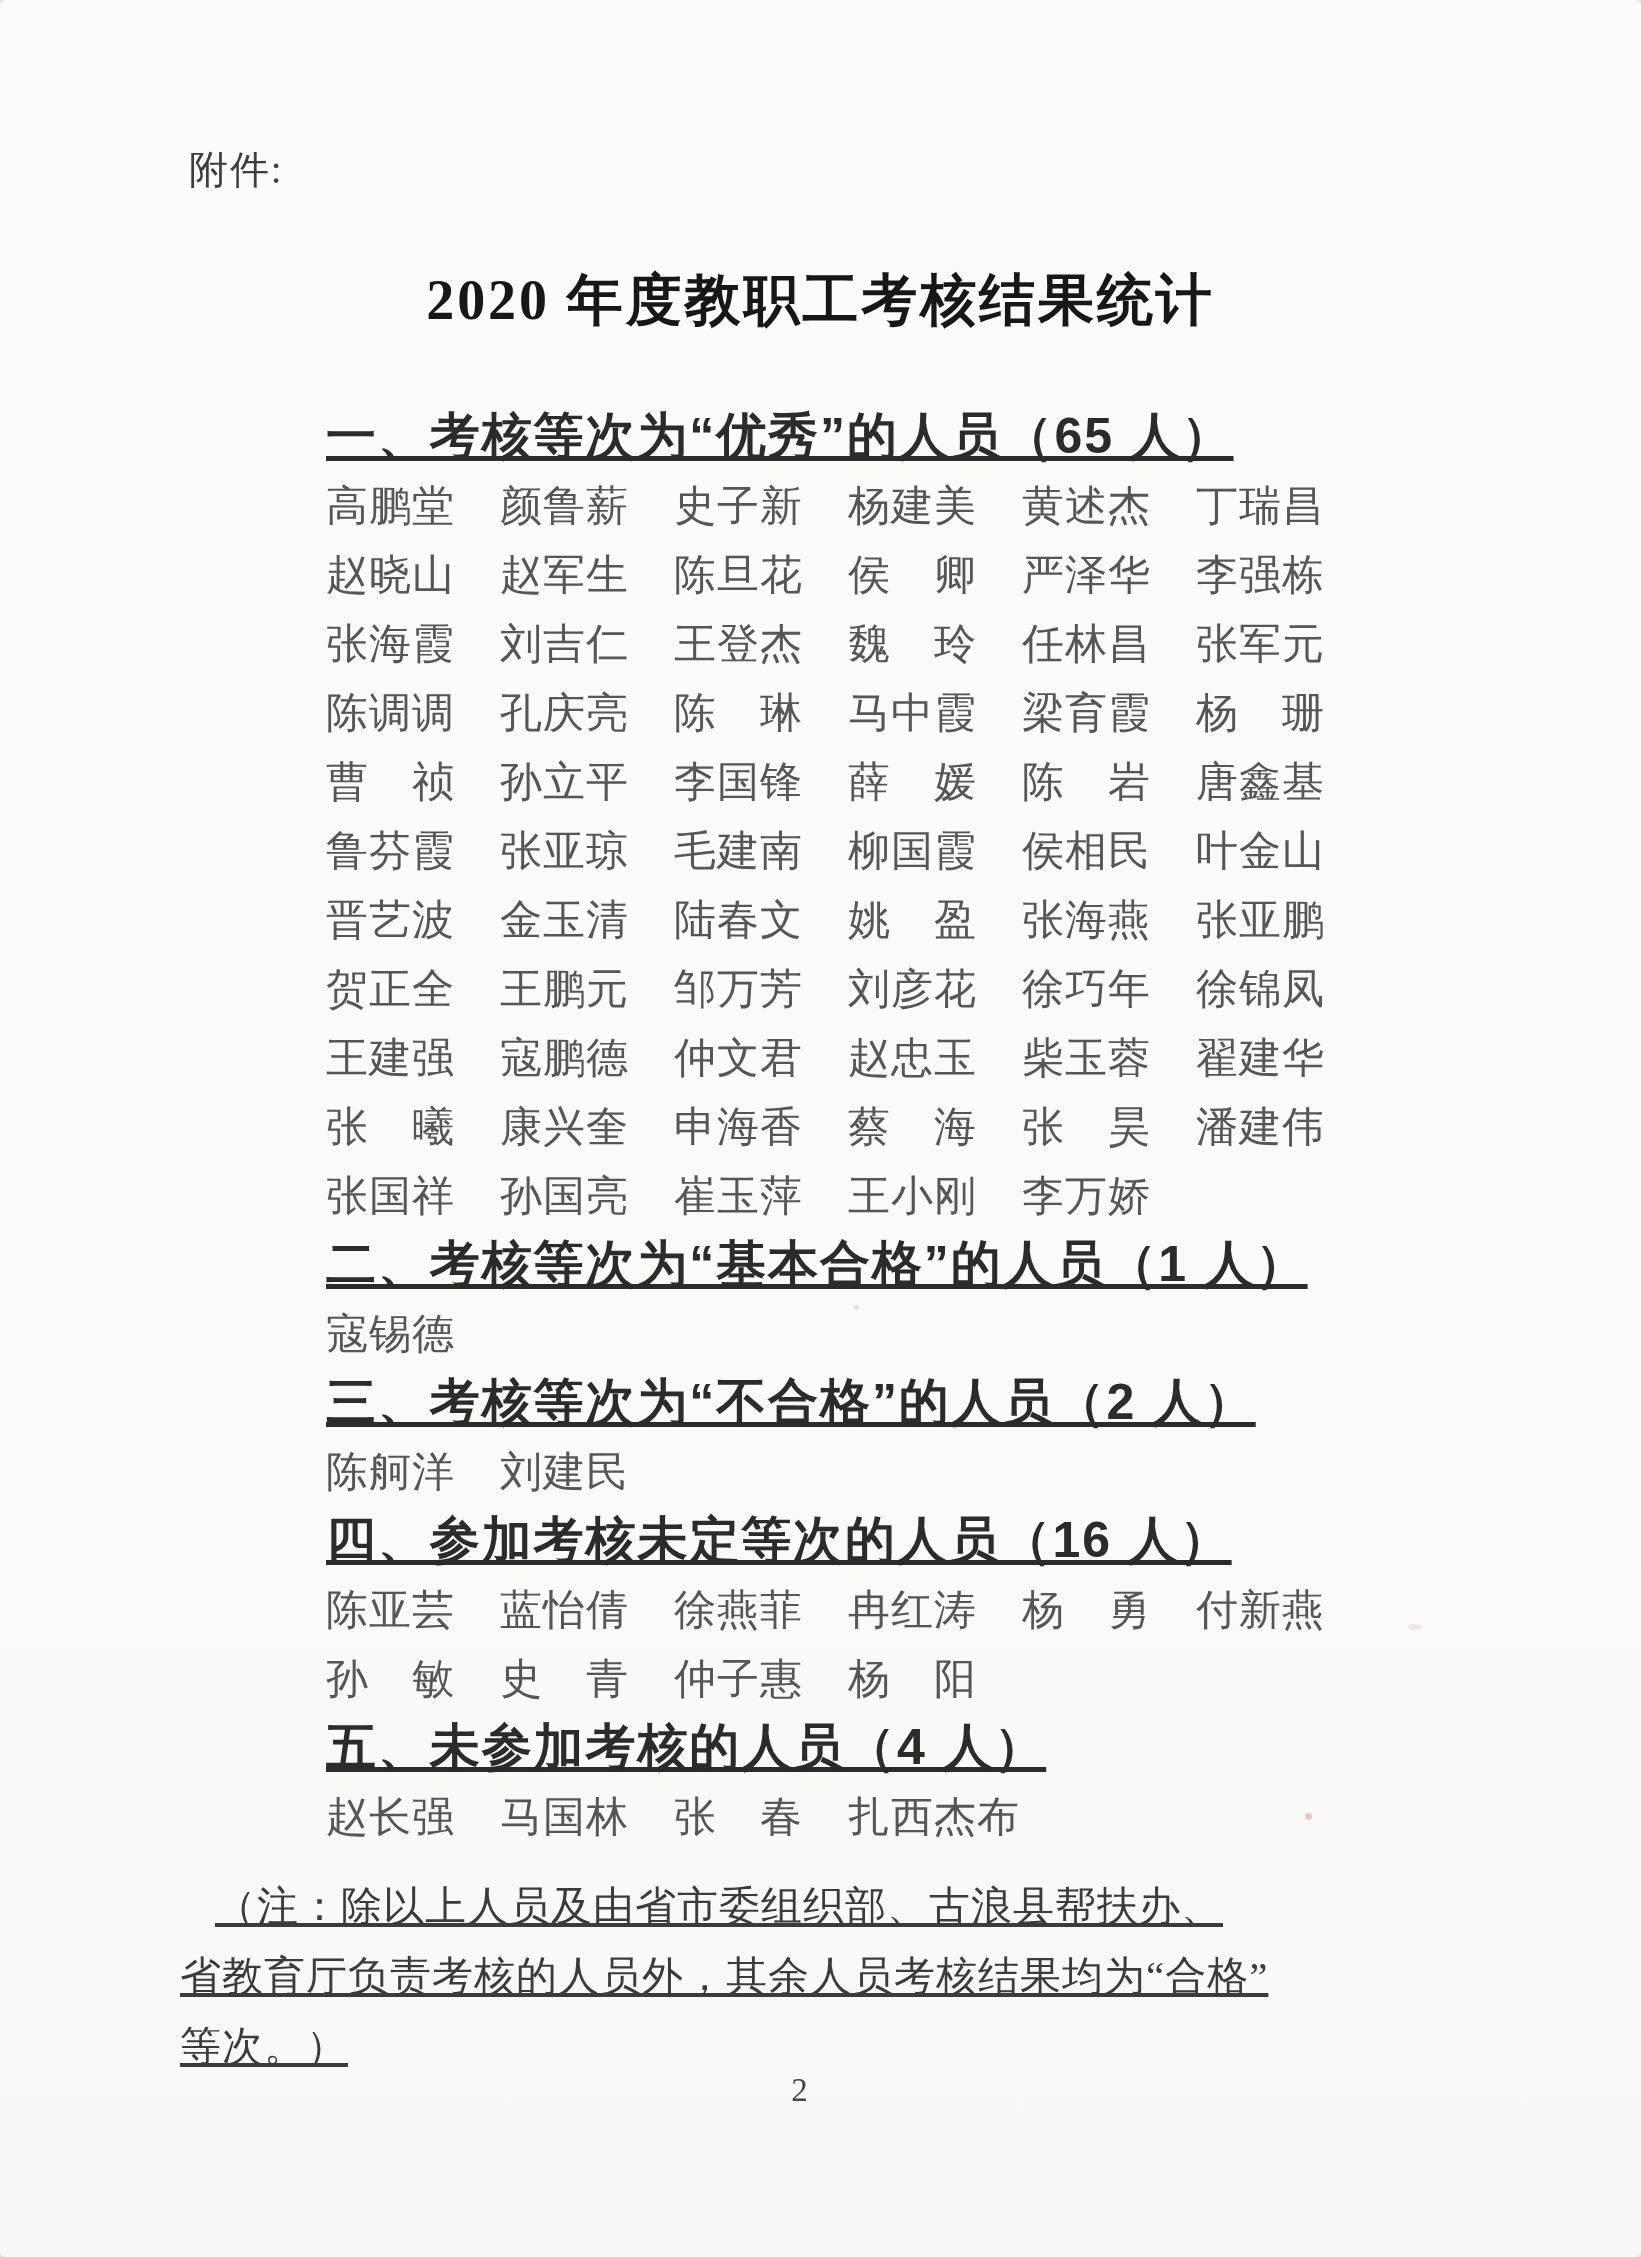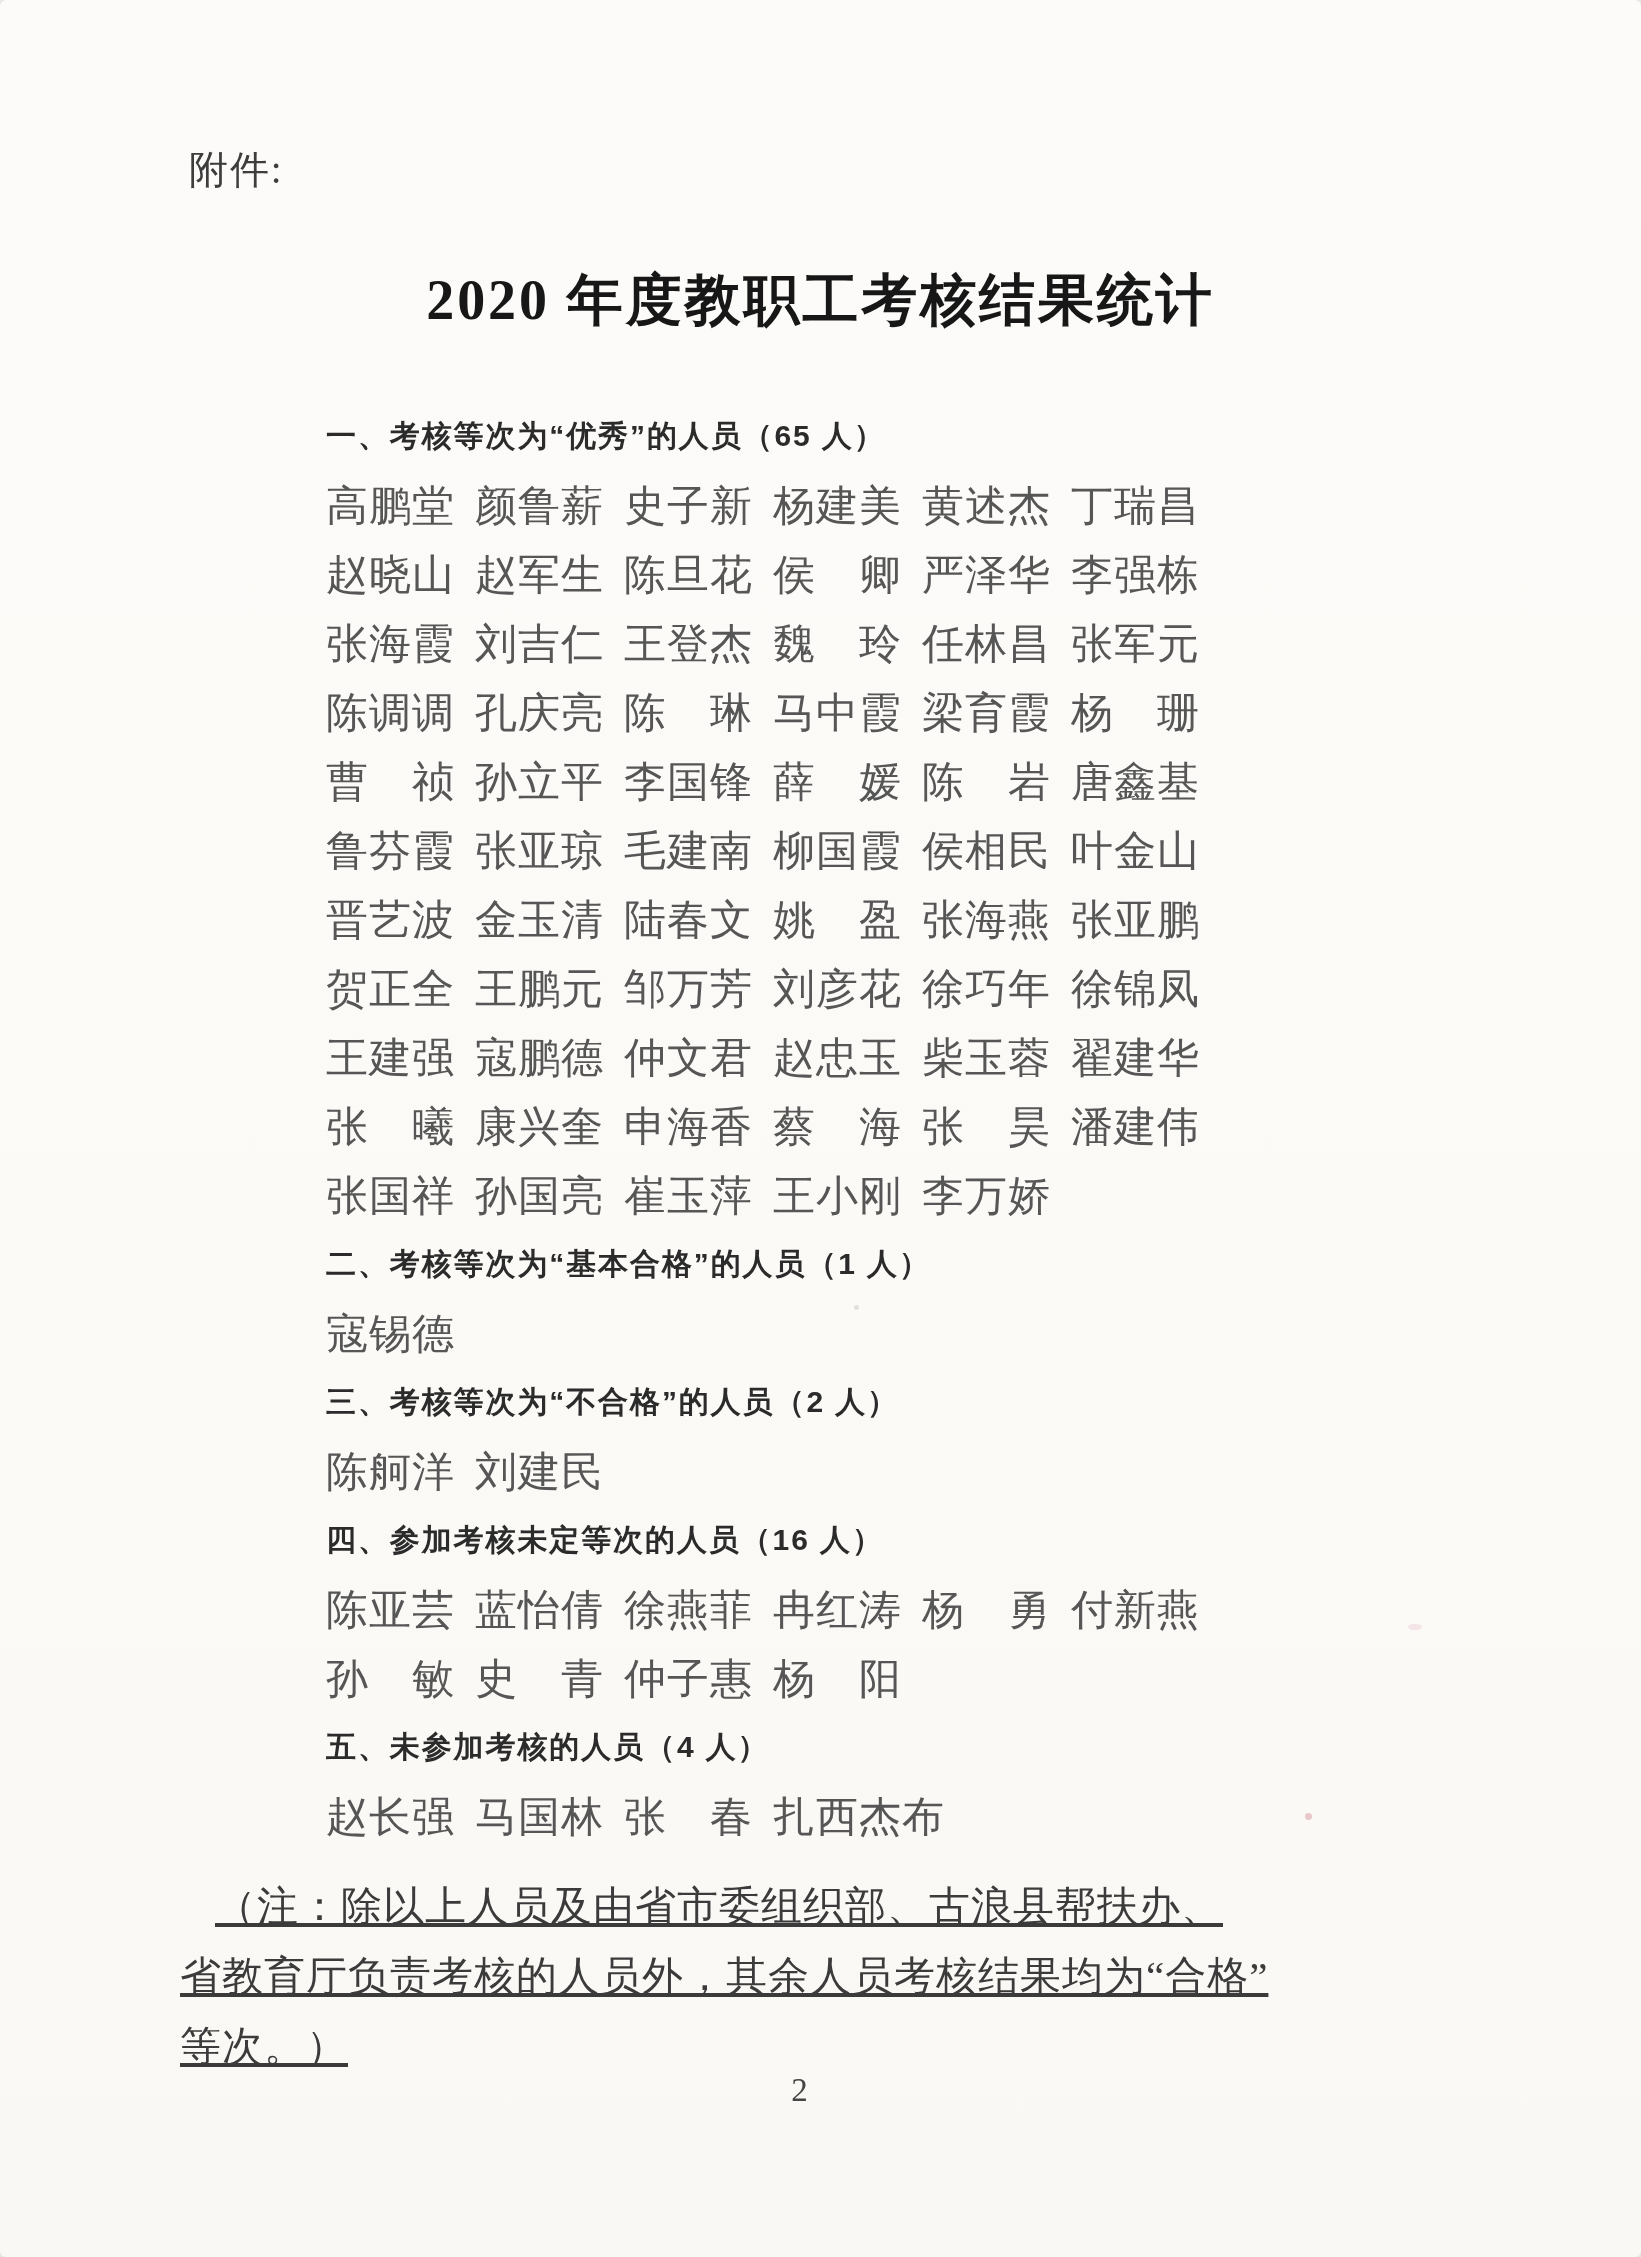--- a/index.html
+++ b/index.html
@@ -19,25 +19,26 @@
   }
   .title{
     position:absolute;left:0;top:263px;width:1641px;
     text-align:center;font-size:56px;font-weight:700;color:#171717;
     letter-spacing:2.9px;
   }
   .content{position:absolute;left:326px;top:402px;width:1139px;}
   .section-heading{
     height:69px;display:flex;align-items:center;
     font-family:"Liberation Sans", sans-serif;
-    font-weight:700;font-size:30px;color:#2b2b2b;letter-spacing:1.9px;
+    font-weight:700;font-size:50px;color:#2b2b2b;letter-spacing:1.9px;
     white-space:pre;
+    text-decoration:underline;
   }
   .name-row{
-    height:69px;display:flex;align-items:center;column-gap:20px;
+    height:69px;display:flex;align-items:center;column-gap:45px;
     font-size:42px;color:#565656;letter-spacing:1px;font-family:Liberation Mono, monospace;
   }
   .person-name{min-width:126px;white-space:pre;}
   .note{
     position:absolute;left:180px;top:1871px;
     font-size:41px;color:#3b3b3b;letter-spacing:1px;text-decoration:underline;
   }
   .note-line{height:70px;display:flex;align-items:center;white-space:pre;}
   .note-line:first-child{padding-left:35px;}
   .page-number{

